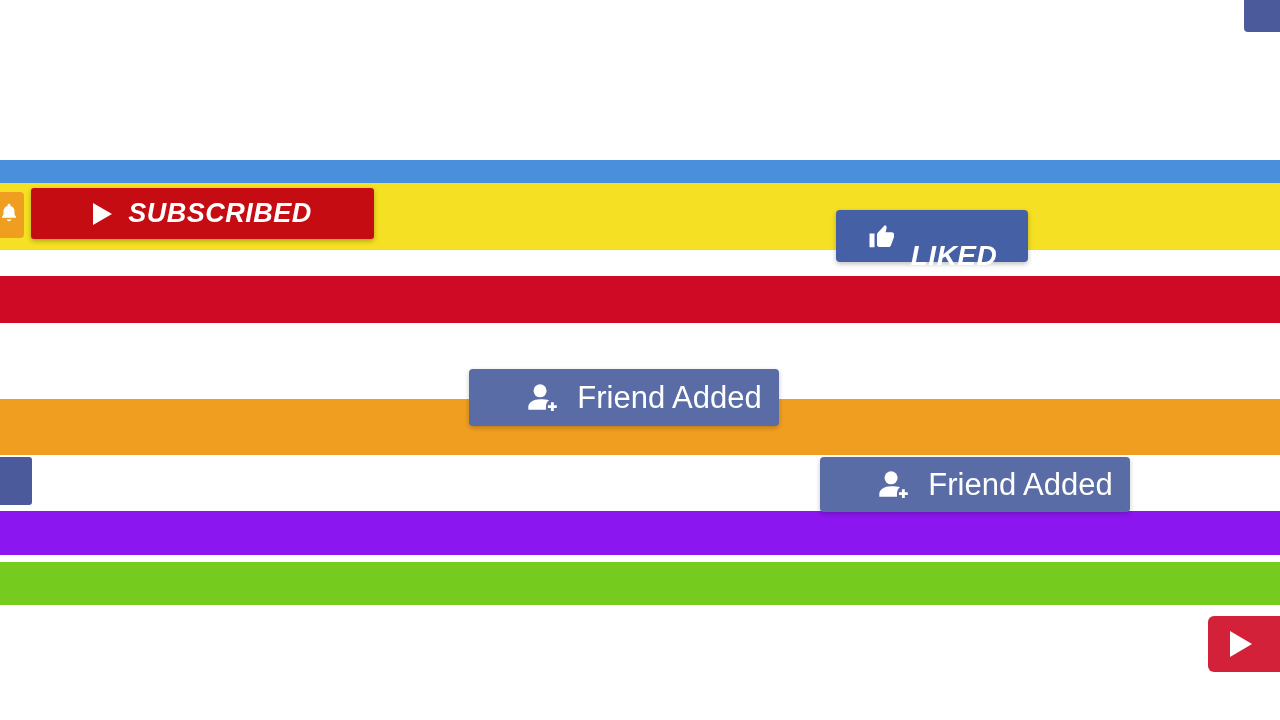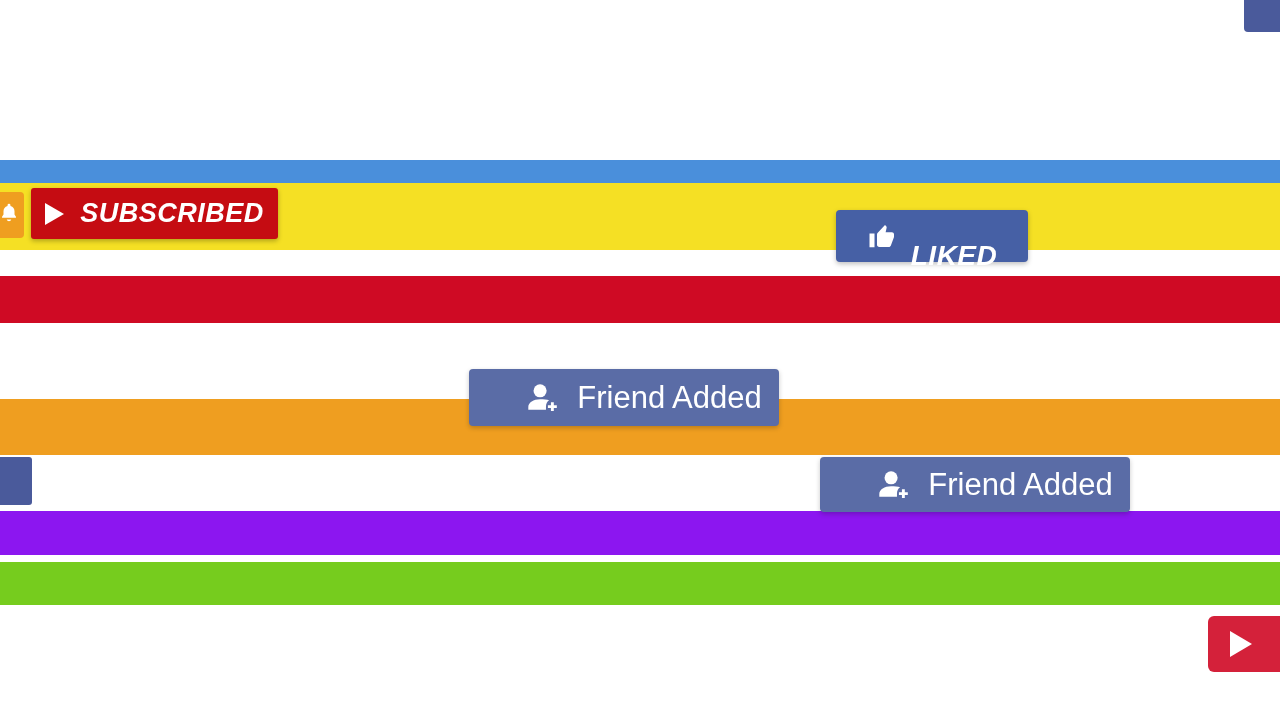--- a/index.html
+++ b/index.html
@@ -38,21 +38,21 @@
     display: flex;
     align-items: center;
     box-sizing: border-box;
     white-space: nowrap;
   }
 
   
   .btn-subscribed {
     left: 31px;
     top: 188px;
-    width: 247px;
+    width: 343px;
     height: 51px;
     background: #c50c12;
     border-radius: 3px;
     justify-content: center;
     gap: 16px;
     box-shadow: 0 2px 5px rgba(0,0,0,0.28);
   }
   .btn-subscribed .label {
     color: #ffffff;
     font-size: 27px;

